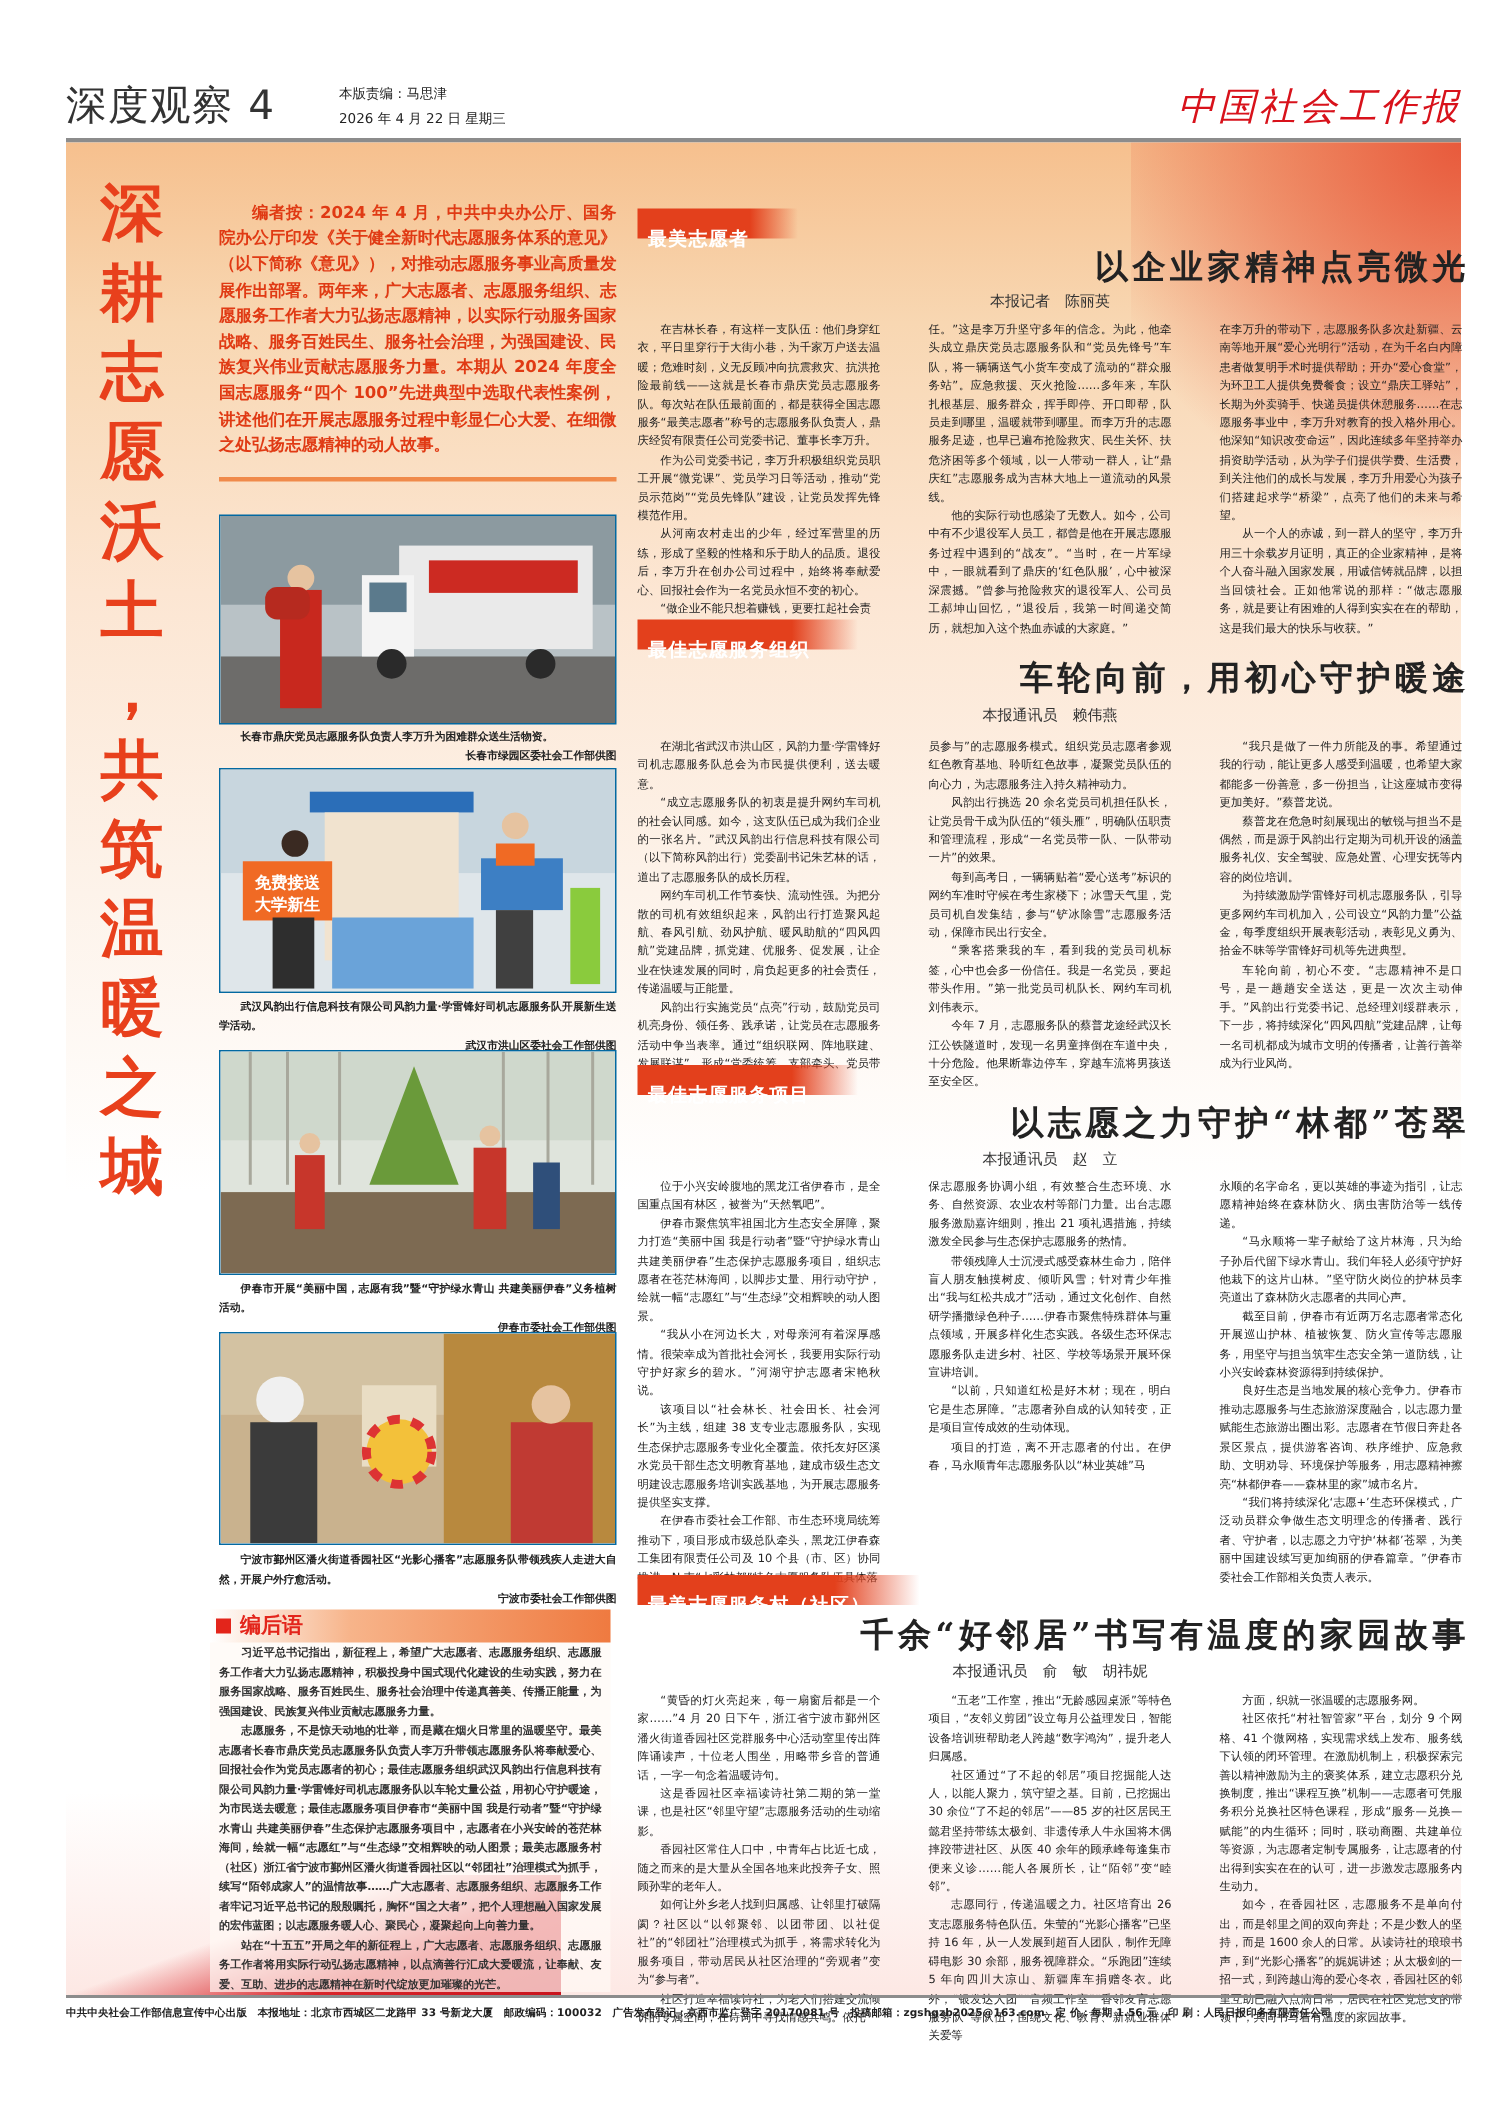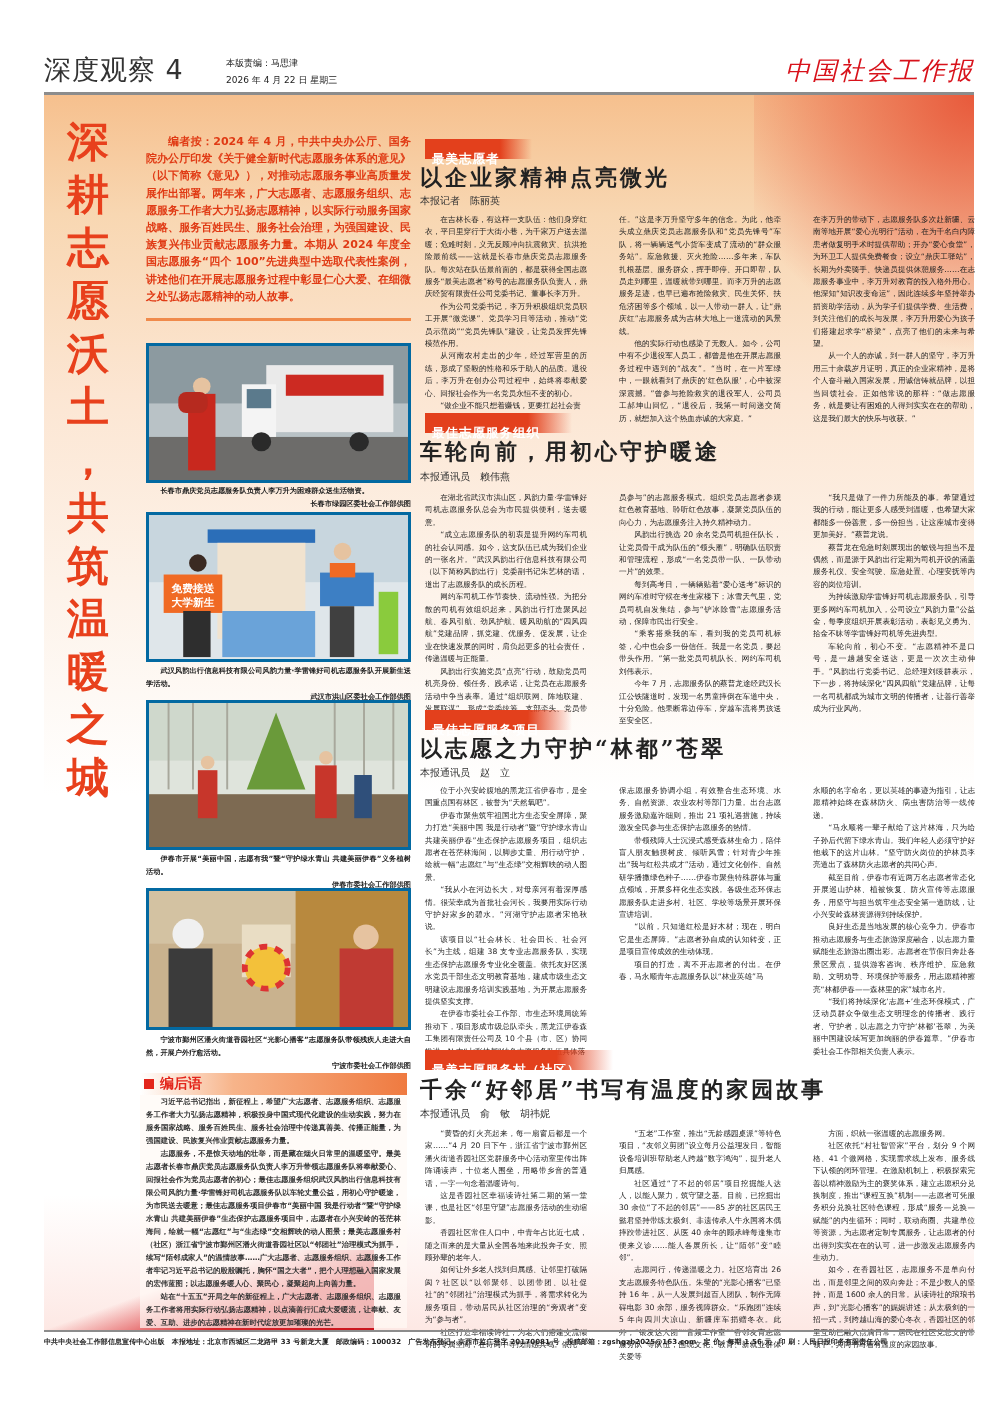--- a/index.html
+++ b/index.html
@@ -10,28 +10,28 @@
 .mh-meta{position:absolute;left:182px;top:3px;font-size:9px;line-height:17px;color:#222}
 .mh-logo{position:absolute;right:0;top:2px;font-size:25px;color:#d8121b;font-family:"DejaVu Serif",serif;font-style:italic;letter-spacing:2px}
 .rule{position:absolute;left:44px;top:92px;width:930px;height:3px;background:#8c8c8c}
 .bg{position:absolute;left:44px;top:95px;width:930px;height:1235px;
  background:linear-gradient(180deg,#f6c08e 0px,#f8d7b2 120px,#fce6d3 300px,#fdf3ea 500px,#fff 700px,#fff 1100px,#fde8e4 1235px)}
 .bg::after{content:"";position:absolute;right:0;top:0;width:220px;height:260px;background:radial-gradient(circle at 100% 0,#e85a3c 0,rgba(232,90,60,.5) 40%,rgba(255,255,255,0) 75%)}
 .bl-corner{position:absolute;left:44px;top:1250px;width:330px;height:80px;background:linear-gradient(160deg,rgba(255,255,255,0) 40%,#d9252a 70%,#c9141d 100%)}
 .vtitle{position:absolute;left:62px;top:115px;width:52px;color:#e8401c;font-weight:bold;font-size:42px;line-height:53px;text-align:center}
 .editor-note{position:absolute;left:146px;top:133px;width:265px;font-size:11px;line-height:17.2px;color:#e03a14;font-weight:bold;text-align:justify;text-indent:2em}
 .note-rule{position:absolute;left:146px;top:318px;width:265px;height:3px;background:#f08a4b}
-.photo{position:absolute;border:3px solid #0369a1;overflow:hidden}
+.photo{position:absolute;border:1px solid #0369a1;overflow:hidden}
 .photo .scene{width:100%;height:100%}
 .cap{position:absolute;font-size:7.2px;line-height:13px;color:#222;font-weight:bold;text-indent:2em;text-align:justify}
 .credit{display:block;text-align:right;font-weight:bold;text-indent:0}
 .section-tag{position:absolute;height:20px;padding:10px 32px 0 7px;color:#fff;font-weight:bold;font-size:12.5px;line-height:20px;
  background:linear-gradient(90deg,#e3401c 0%,#e3401c 70%,rgba(240,130,80,0) 100%);letter-spacing:1px}
-.headline{position:absolute;left:420px;width:560px;text-align:left;font-family:"DejaVu Serif",serif;font-weight:bold;font-size:22px;color:#222;letter-spacing:3px}
-.byline{position:absolute;left:420px;width:560px;font-size:10px;color:#333}
+.headline{position:absolute;left:420px;width:560px;text-align:right;font-family:"DejaVu Serif",serif;font-weight:bold;font-size:22px;color:#222;letter-spacing:3px}
+.byline{position:absolute;left:420px;width:560px;text-align:center;font-size:10px;color:#333}
 .cols{position:absolute;left:425px;width:550px;display:flex;gap:32px}
 .col{flex:1;font-size:7.6px;line-height:12.4px;color:#222;text-align:justify}
 .col p{text-indent:2em}
 .col p.cont{text-indent:0}
 .afterword{position:absolute;left:140px;top:1073px;width:267px;height:255px;background:rgba(255,250,245,.7)}
 .aw-head{height:22px;background:linear-gradient(90deg,#fff 0,#f7b48a 35%,#ef7a40 100%);display:flex;align-items:center;padding-left:4px}
 .aw-sq{width:10px;height:10px;background:#e3251b;margin-right:6px}
 .aw-title{color:#e3251b;font-weight:bold;font-size:14px}
 .aw-body{padding:0 6px;font-size:7.4px;line-height:13px;font-weight:bold;color:#333;text-align:justify}
 .aw-body p{text-indent:2em}

